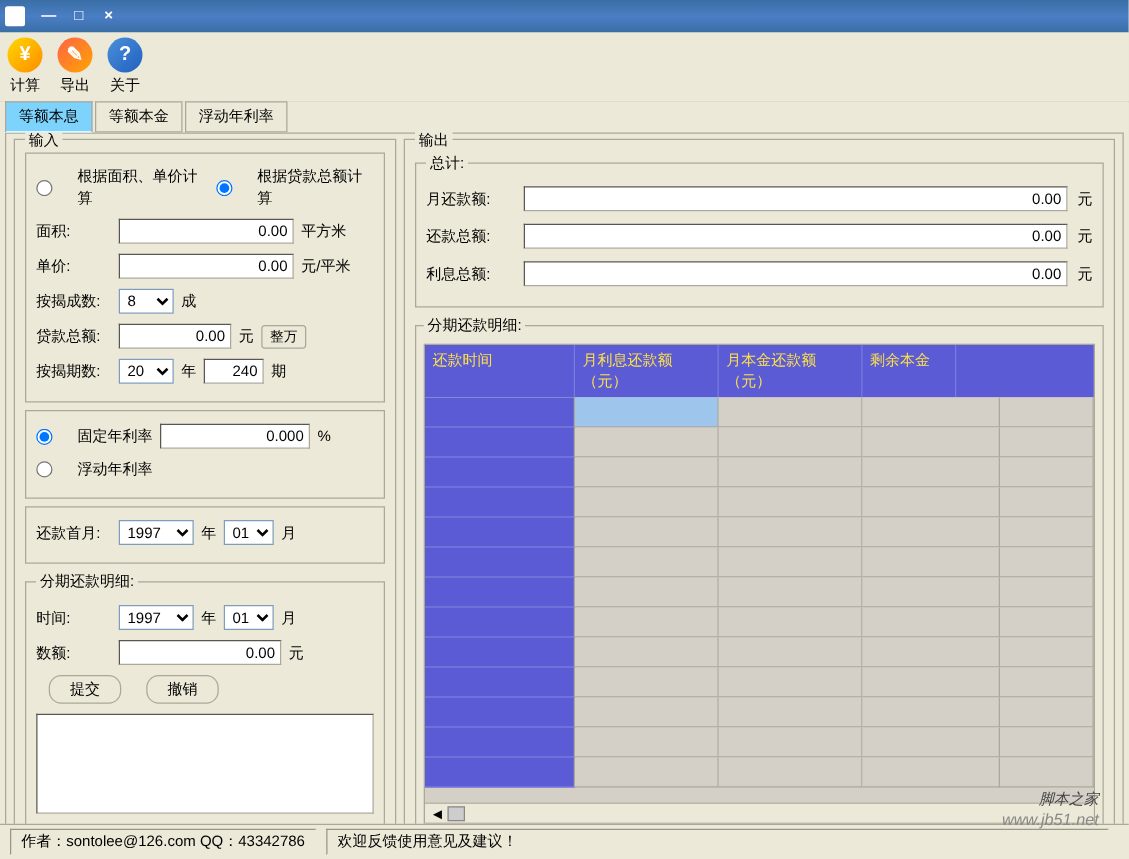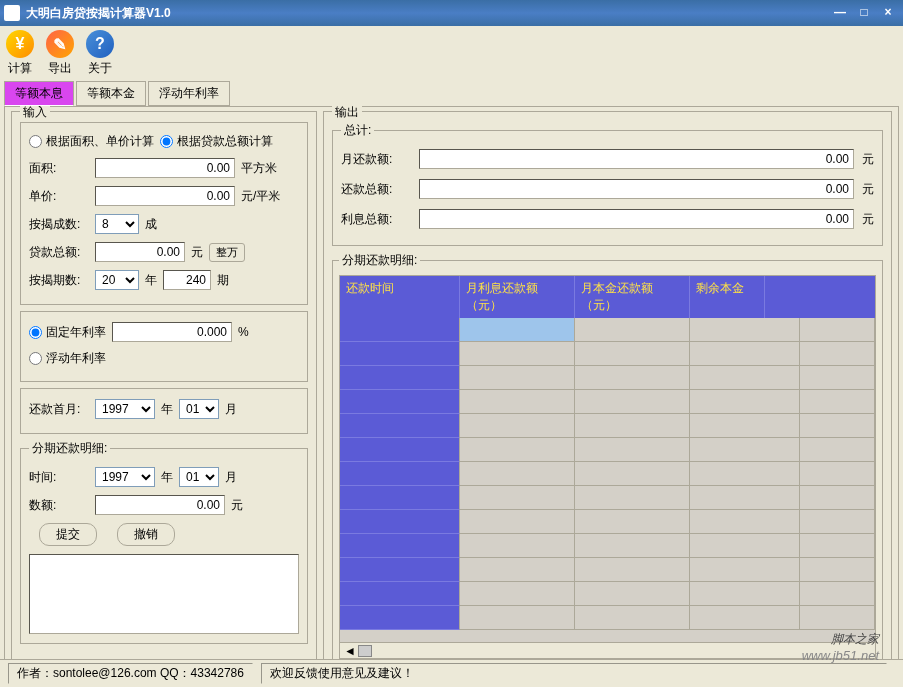--- a/index.html
+++ b/index.html
@@ -9,31 +9,31 @@
 .titlebar .title { flex: 1; font-weight: bold; }
 .winbtn { width: 22px; height: 16px; text-align: center; color: white; margin-left: 2px; cursor: default; font-weight: bold; line-height: 14px; }
 .toolbar { background: #ece9d8; padding: 4px 6px; display: flex; gap: 12px; border-bottom: 1px solid #aca899; }
 .toolbtn { display: flex; flex-direction: column; align-items: center; gap: 2px; cursor: default; }
 .toolbtn .i { width: 28px; height: 28px; border-radius: 14px; display: flex; align-items: center; justify-content: center; font-size: 16px; font-weight: bold; color: white; }
 .i-calc { background: linear-gradient(135deg, #ffd700, #ff8c00); }
 .i-export { background: linear-gradient(135deg, #ff6347, #ffa500); }
 .i-about { background: linear-gradient(135deg, #4a90d9, #2060c0); }
 .tabs { background: #ece9d8; display: flex; padding: 0 4px; margin-top: -1px; }
 .tab { padding: 3px 10px; border: 1px solid #aca899; background: #ece9d8; margin-right: 2px; cursor: default; position: relative; }
-.tab.active { background: #d946ef; border-bottom: 1px solid #fff; z-index: 2; }
+.tab.active { background: #7dd3fc; border-bottom: 1px solid #fff; z-index: 2; }
 .main { display: flex; padding: 4px 6px; gap: 6px; height: 580px; background: #ece9d8; border: 1px solid #aca899; margin: 0 4px; }
 .panel { border: 1px solid #aca899; padding: 10px 8px 8px; position: relative; background: #ece9d8; }
 .panel-title { position: absolute; top: -8px; left: 8px; background: #ece9d8; padding: 0 3px; }
 .left { width: 310px; display: flex; flex-direction: column; gap: 8px; }
 .right { flex: 1; display: flex; flex-direction: column; gap: 8px; }
 .row { display: flex; align-items: center; gap: 6px; margin-bottom: 8px; }
 .row label { min-width: 60px; }
 input[type=text] { border: 1px inset #aca899; padding: 2px 4px; text-align: right; background: white; }
 select { border: 1px solid #7f9db9; background: white; padding: 1px 2px; }
-.radio { display: flex; align-items: center; gap: 4px; justify-content: center; }
+.radio { display: flex; align-items: center; gap: 20px; justify-content: center; }
 .btn { border: 1px solid #aca899; background: #ece9d8; padding: 2px 16px; border-radius: 10px; cursor: default; }
 .btn-sm { padding: 1px 6px; border-radius: 3px; font-size: 11px; }
 textarea { width: 100%; height: 80px; border: 1px inset #aca899; background: white; resize: none; }
 .total-row { display: flex; align-items: center; gap: 8px; margin-bottom: 10px; }
 .total-row label { width: 70px; }
 .total-row input { flex: 1; }
 .grid { border: 1px solid #aca899; background: #d4d0c8; }
 .grid-head { display: flex; background: #5b5bd6; color: #fde047; }
 .grid-head .cell { padding: 4px 6px; border-right: 1px solid #7a7ae0; }
 .grid-body { background: #d4d0c8; }
@@ -49,21 +49,20 @@
 .watermark { position: absolute; right: 24px; bottom: 24px; font-family: "KaiTi", serif; font-size: 22px; color: #444; font-style: italic; text-align: right; pointer-events: none; }
 .watermark .sub { font-size: 13px; color: #888; }
 fieldset { border: 1px solid #aca899; padding: 10px 8px 6px; margin-bottom: 6px; position: relative; }
 fieldset legend { background: #ece9d8; padding: 0 3px; }
 </style>
 </head>
 <body>
 
 <div class="titlebar">
   <div class="icon"></div>
-  <div class="title">大明白房贷按揭计算器V1.0</div>
   <div class="winbtn">—</div>
   <div class="winbtn">□</div>
   <div class="winbtn">×</div>
 </div>
 
 <div class="toolbar">
   <div class="toolbtn">
     <div class="i i-calc">¥</div>
     <span>计算</span>
   </div>

